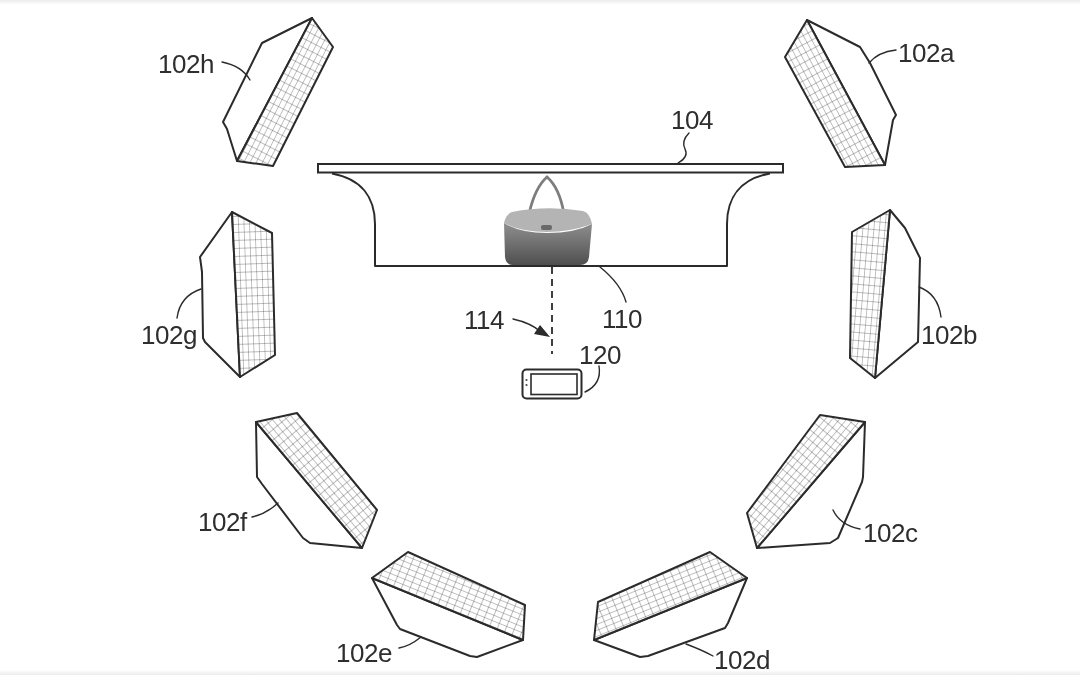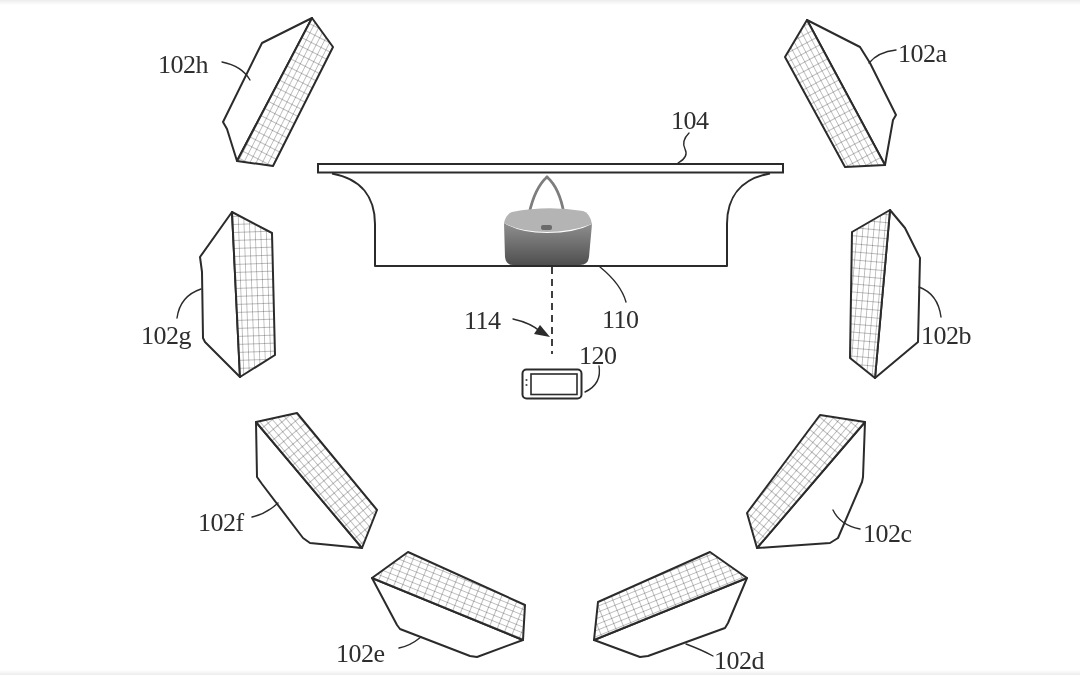--- a/index.html
+++ b/index.html
@@ -10,21 +10,21 @@
     --edge:#ececec;
     --bag-light:#b4b4b4;
     --bag-mid:#8f8f8f;
     --bag-dark:#4f4f4f;
     --handle:#7d7d7d;
   }
   html,body{margin:0;padding:0;background:#fff;}
   .stage{
     position:relative;width:1080px;height:675px;
     background:var(--page-bg);overflow:hidden;
-    font-family:Liberation Serif, serif;
+    font-family:Liberation Sans, sans-serif;
   }
   .edge-strip{position:absolute;left:0;width:100%;height:5px;}
   .edge-top{top:0;background:linear-gradient(var(--edge),rgba(255,255,255,0));}
   .edge-bottom{bottom:0;background:linear-gradient(rgba(255,255,255,0),var(--edge));}
   svg{position:absolute;inset:0;display:block;}
   .backface{fill:#ffffff;stroke:var(--ink);stroke-width:2;stroke-linejoin:round;}
   .gridface{stroke:var(--ink);stroke-width:2;stroke-linejoin:round;}
   .hatchline{stroke:var(--hatch);stroke-width:0.65;fill:none;}
   .tableline{fill:none;stroke:var(--ink);stroke-width:2;stroke-linejoin:round;}
   .tabletop{fill:#ffffff;stroke:var(--ink);stroke-width:2;}

